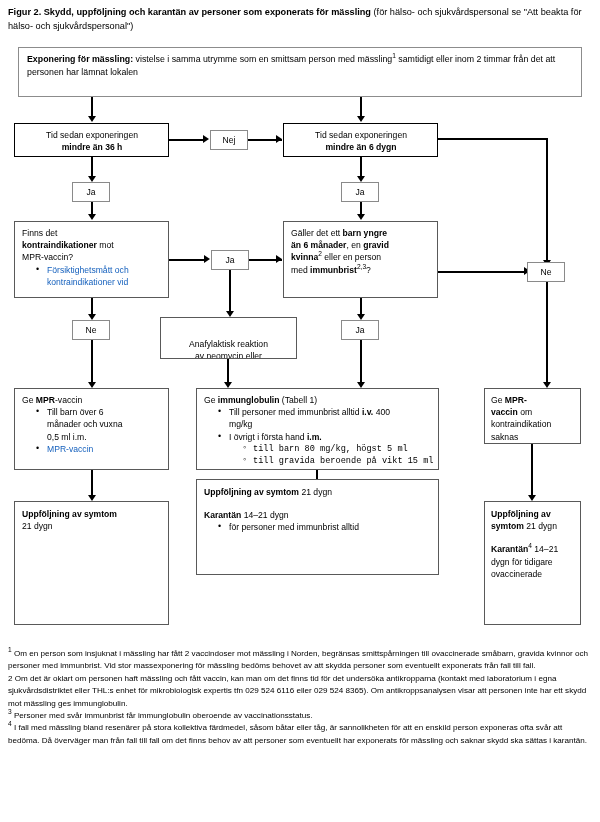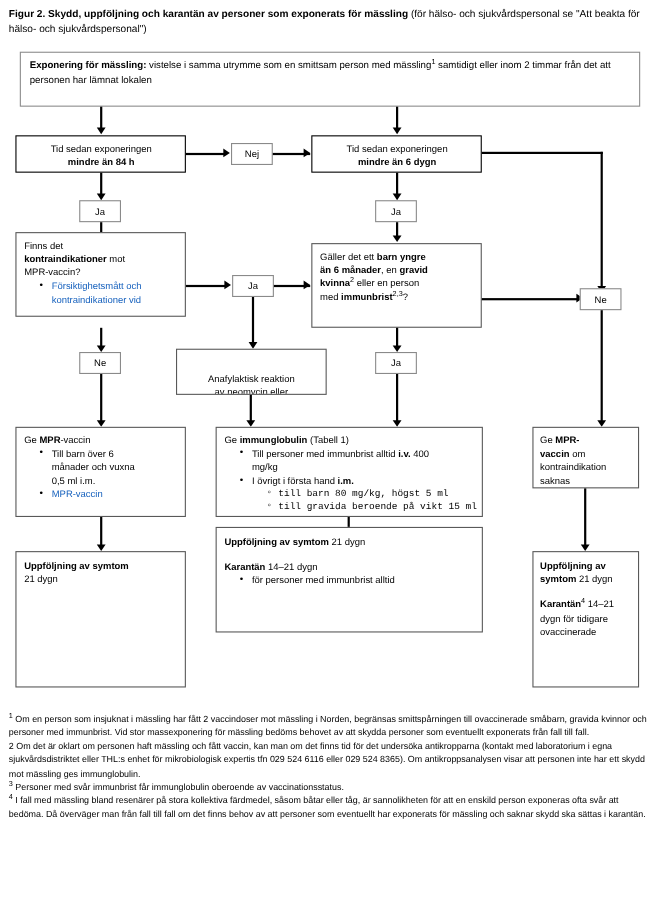--- a/index.html
+++ b/index.html
@@ -142,21 +142,21 @@
   </ul>
 </div>
 
 <div class="ln vl" style="left:91px; top:97px; height:20px;"></div>
 <div class="arrow-d" style="left:88px; top:116px;"></div>
 <div class="ln vl" style="left:360px; top:97px; height:20px;"></div>
 <div class="arrow-d" style="left:357px; top:116px;"></div>
 
 <div class="box thick ctr" style="left:14px; top:123px; width:155px; height:34px; padding-top:5px;">
   <div>Tid sedan exponeringen</div>
-  <div class="b">mindre än 84 h</div>
+  <div class="b">mindre än 36 h</div>
 </div>
 
 <div class="ln hl" style="left:169px; top:139px; width:35px;"></div>
 <div class="arrow-r" style="left:203px; top:135px;"></div>
 
 <div class="pill" style="left:210px; top:130px; width:38px;">Nej</div>
 
 <div class="ln hl" style="left:248px; top:139px; width:34px;"></div>
 <div class="arrow-r" style="left:276px; top:135px;"></div>
 
@@ -174,21 +174,21 @@
 <div class="pill" style="left:72px; top:182px; width:38px;">Ja</div>
 <div class="ln vl" style="left:91px; top:202px; height:13px;"></div>
 <div class="arrow-d" style="left:88px; top:214px;"></div>
 
 <div class="ln vl" style="left:360px; top:157px; height:20px;"></div>
 <div class="arrow-d" style="left:357px; top:176px;"></div>
 <div class="pill" style="left:341px; top:182px; width:38px;">Ja</div>
 <div class="ln vl" style="left:360px; top:202px; height:13px;"></div>
 <div class="arrow-d" style="left:357px; top:214px;"></div>
 
-<div class="box" style="left:14px; top:211px; width:155px; height:77px; padding:5px 4px 2px 7px;">
+<div class="box" style="left:14px; top:221px; width:155px; height:77px; padding:5px 4px 2px 7px;">
   <div><span>Finns det</span></div>
   <div><span class="b">kontraindikationer</span><span> mot</span></div>
   <div>MPR-vaccin?</div>
   <ul class="bl" style="padding-left:16px;">
     <li>
       <span class="lnk">Försiktighetsmått och</span><br>
       <span class="lnk">kontraindikationer vid</span>
     </li>
   </ul>
 </div>

